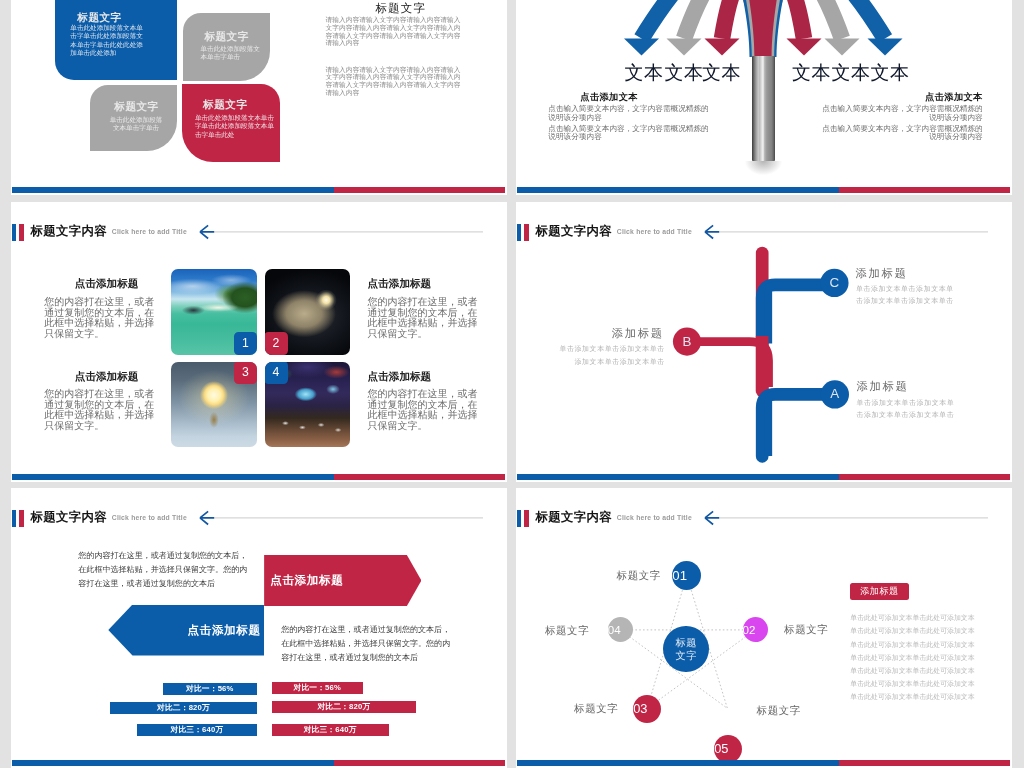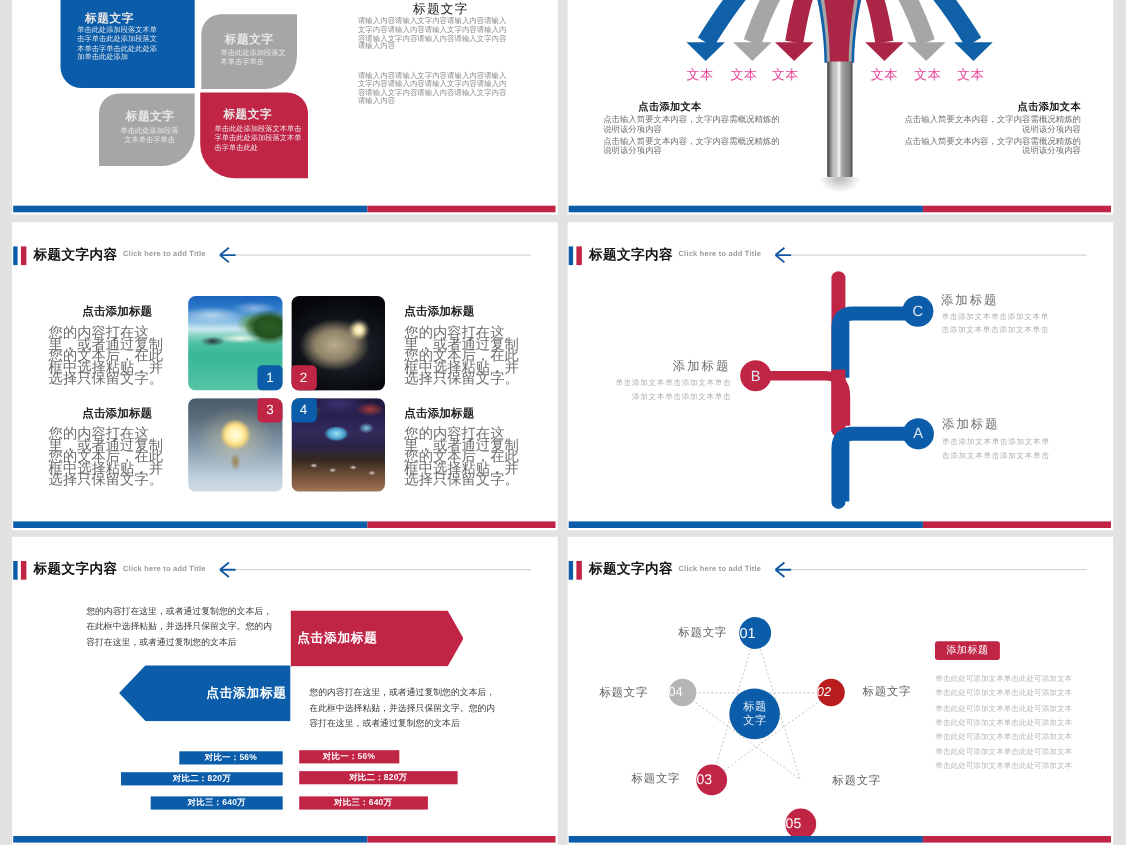--- a/index.html
+++ b/index.html
@@ -58,22 +58,22 @@
   
   .s2 .fwrap{position:absolute;left:0;top:0;width:496px;height:296px;overflow:hidden;}
   .s2 .fsvg{position:absolute;left:0;top:-104px;}
   .s2 .cyl{position:absolute;left:235.5px;top:156.7px;width:23.6px;height:105.7px;
      background:linear-gradient(90deg,#3b3b3b 0%,#525252 4%,#868686 13%,#b2b2b2 22%,#c8c8c8 28%,
        #bdbdbd 33%,#e7e7e7 44%,#f3f3f3 48%,#b4b4b4 55%,#9a9a9a 64%,#8e8e8e 74%,
        #858585 84%,#6e6e6e 92%,#474747 100%);
      border-radius:1px;}
   .s2 .cylrefl{position:absolute;left:229px;top:262.4px;width:37px;height:14px;
      background:radial-gradient(ellipse at 50% 0%,rgba(120,120,120,0.55),rgba(120,120,120,0) 72%);}
-  .s2 .albl{position:absolute;top:160.5px;width:40px;font-size:12px;
-     color:#ec4899;font-weight:400;letter-spacing:0.4px;}
+  .s2 .albl{position:absolute;top:160.5px;width:40px;text-align:center;font-size:19px;
+     color:#0f172a;font-weight:400;letter-spacing:0.4px;}
   .s2 .s2c{position:absolute;top:192.5px;width:164px;}
   .s2 .s2l{left:32.3px;text-align:left;}
   .s2 .s2r{left:302.7px;text-align:right;}
   .s2 .s2t{font-size:9.3px;font-weight:700;color:#1a1a1a;letter-spacing:0.3px;line-height:11px;margin-left:32px;}
   .s2 .s2p{font-size:7.65px;line-height:8.7px;color:#6d6d6d;margin-top:2.3px;}
 
   
   .s3 .ph{position:absolute;width:85.5px;height:85.5px;border-radius:7px;overflow:hidden;}
   .s3 .ph1{left:160.1px;top:67px;
      background:
@@ -119,21 +119,21 @@
   .s3 .badge.bl{right:auto;left:-0.5px;}
   .s3 .badge.bt{bottom:auto;top:-0.5px;}
   .s3 .cap{position:absolute;width:112px;}
   .s3 .c1{left:33.2px;top:76.8px;text-align:right;}
   .s3 .c2{left:356.6px;top:76.8px;text-align:left;}
   .s3 .c3{left:33.2px;top:169.1px;text-align:right;}
   .s3 .c4{left:356.6px;top:169.1px;text-align:left;}
   .s3 .ct{font-size:10.55px;font-weight:700;color:#222;letter-spacing:0.05px;line-height:12px;
           white-space:nowrap;position:relative;top:-1.4px;}
   .s3 .c1 .ct,.s3 .c3 .ct{padding-right:17.8px;}
-  .s3 .cb{font-size:13px;line-height:10.55px;color:#6b6b6b;margin-top:6.2px;text-align:left;}
+  .s3 .cb{font-size:10px;line-height:10.55px;color:#6b6b6b;margin-top:6.2px;text-align:left;}
 
   
   .s4 .tree{position:absolute;left:0;top:0;width:496px;height:280px;}
   .s4 .tnode{position:absolute;}
   .s4 .circ{position:absolute;width:28.2px;height:28.2px;border-radius:50%;color:#dce6f2;
      font-size:13.4px;line-height:28.9px;text-align:center;font-weight:400;}
   .s4 .tt{position:absolute;font-size:11.3px;font-weight:400;color:#6b6b6b;letter-spacing:1.75px;
      white-space:nowrap;line-height:12px;}
   .s4 .tb{position:absolute;font-size:6.92px;line-height:12.3px;color:#b0b0b0;width:104px;letter-spacing:0.62px;}
   .s4 .n-c .circ{left:304.3px;top:66.8px;}
@@ -168,22 +168,22 @@
   .s5 .cr1{left:260.6px;top:194px;width:91.4px;}
   .s5 .cr2{left:260.6px;top:212.6px;width:144.5px;}
   .s5 .cr3{left:260.6px;top:235.5px;width:117.1px;}
 
   
   .s6 .star{position:absolute;left:0;top:0;width:496px;height:280px;}
   .s6 .snode{position:absolute;border-radius:50%;color:#fff;
      font-family:"Liberation Sans",sans-serif;}
   .s6 .sn1{left:156.3px;top:73.4px;width:29px;height:29px;background:#0b5ca9;
      font-size:13.2px;line-height:29.6px;}
-  .s6 .sn2{left:226.6px;top:129.4px;width:25px;height:25px;background:#b91c1c;
-     font-size:11.6px;line-height:25.6px;font-style:italic;}
+  .s6 .sn2{left:226.6px;top:129.4px;width:25px;height:25px;background:#d946ef;
+     font-size:11.6px;line-height:25.6px;}
   .s6 .sn3{left:91.7px;top:129.4px;width:25px;height:25px;background:#b5b5b5;
      font-size:11.6px;line-height:25.6px;}
   .s6 .sn4{left:117.2px;top:207.2px;width:27.8px;height:27.8px;background:#c12546;
      font-size:12.8px;line-height:28.4px;}
   .s6 .sn5{left:198.2px;top:207.2px;width:27.8px;height:27.8px;background:#c12546;
      font-size:12.8px;line-height:28.4px;margin-top:40px;}
   
   .s6 .scenter{position:absolute;left:147.3px;top:137.5px;width:46px;height:46.5px;
      border-radius:50%;background:#0b5ca9;color:#e6eef7;font-size:10.2px;line-height:12.5px;
      text-align:center;padding-top:11.5px;box-sizing:border-box;letter-spacing:0.5px;}

